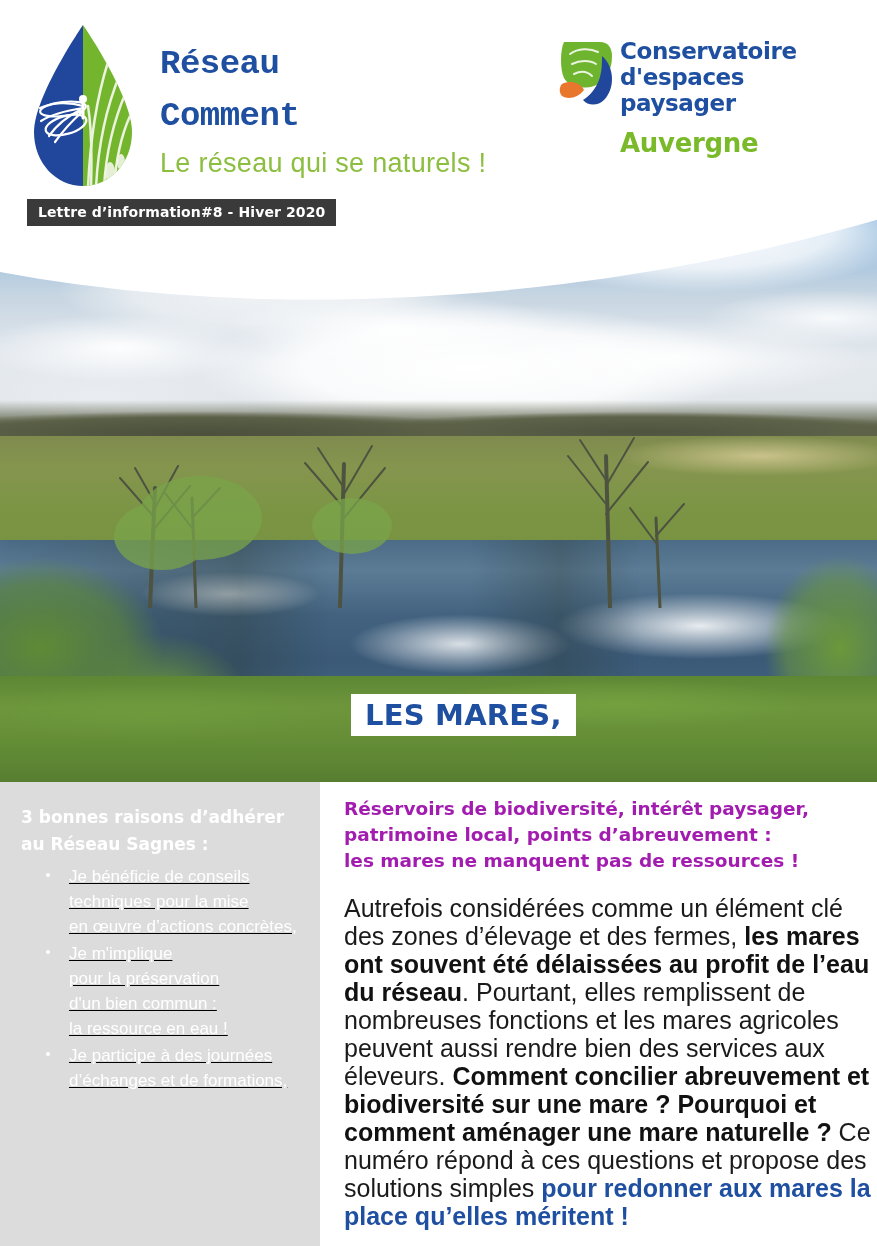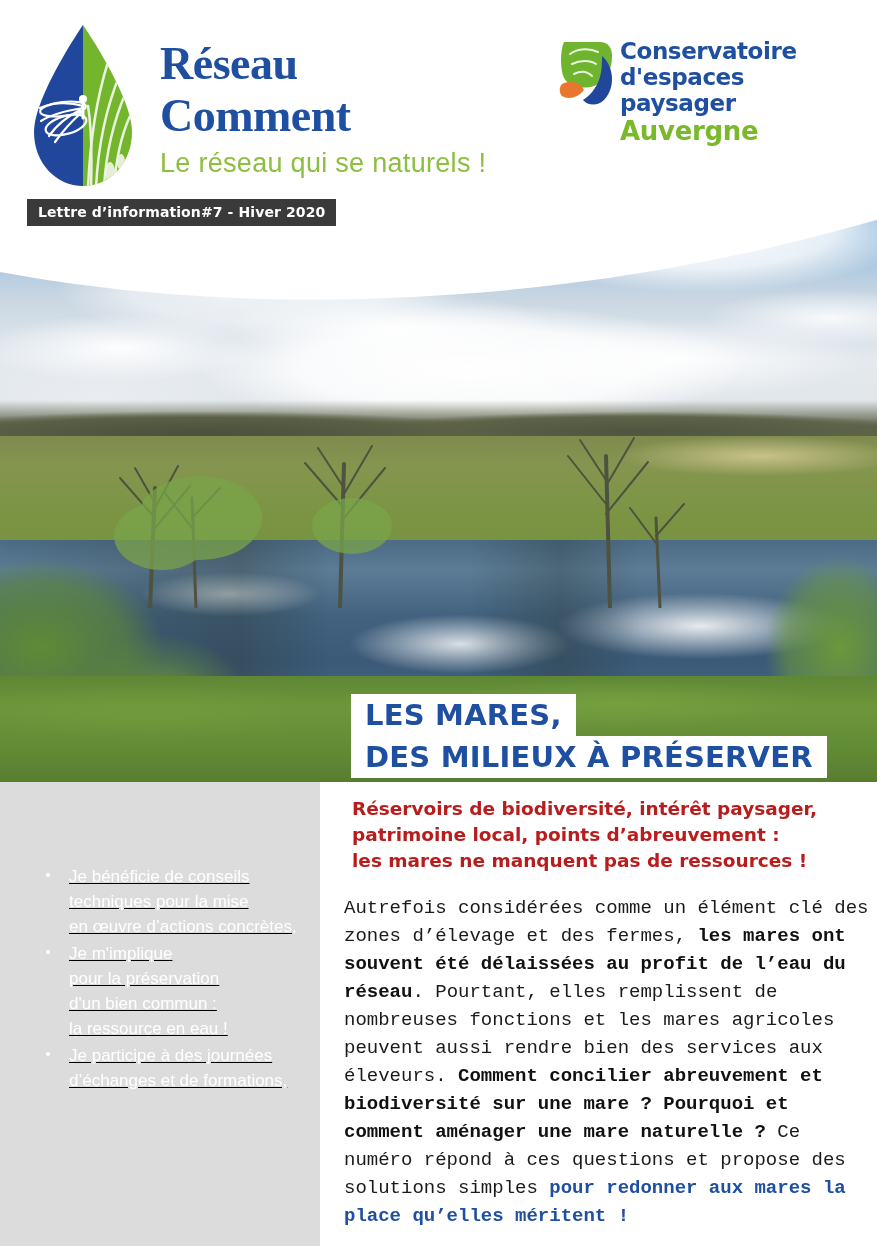--- a/index.html
+++ b/index.html
@@ -12,22 +12,22 @@
   .page{position:relative;width:877px;height:1246px;overflow:hidden;background:#fff;}
 
   
   .header{position:absolute;left:0;top:0;width:877px;height:190px;z-index:40;}
 
   .logo-drop{position:absolute;left:22px;top:22px;width:122px;height:168px;}
   .logo-drop svg{display:block;width:122px;height:168px;}
 
   .brand-block{position:absolute;left:160px;top:38px;}
   .brand-name{
-    font-family:Liberation Serif, serif;
-    font-weight:bold;font-size:46px;line-height:52px;
+    font-family:Liberation Mono, monospace;
+    font-weight:bold;font-size:34px;line-height:52px;
     color:#1F4FA0;letter-spacing:-0.5px;margin:0;
   }
   .brand-tag{
     font-family:"Liberation Sans", sans-serif;
     font-size:27px;line-height:30px;color:#8CBE3F;
     margin:6px 0 0 0;letter-spacing:0.3px;
   }
 
   .issue-badge{
     position:absolute;left:27px;top:199px;
@@ -42,21 +42,21 @@
   .cen-logo{position:absolute;left:556px;top:36px;width:300px;height:105px;}
   .cen-mark{position:absolute;left:0;top:0;width:62px;height:78px;}
   .cen-text{position:absolute;left:64px;top:2px;}
   .cen-line{
     font-family:"DejaVu Sans", sans-serif;font-weight:bold;
     font-size:23px;line-height:26px;color:#1F4FA0;letter-spacing:-0.4px;
   }
   .cen-region{
     font-family:"DejaVu Sans", sans-serif;font-weight:bold;
     font-size:26px;line-height:29px;color:#7AB929;letter-spacing:-0.3px;
-    margin-top:1px;
+    margin-top:13px;
   }
 
   
   .photo-wrap{
     position:absolute;left:0;top:168px;width:877px;height:614px;
     overflow:hidden;z-index:10;
   }
   .photo{
     position:absolute;left:0;top:0;width:877px;height:614px;
     background:
@@ -177,26 +177,26 @@
   }
   .side-list li .bullet{
     position:absolute;left:10px;top:9px;width:4px;height:4px;
     background:#ffffff;border-radius:50%;
   }
 
   .main{
     position:absolute;left:344px;top:0;width:533px;height:464px;
   }
   .lede{
-    color:#b91c1c;font-family:"DejaVu Sans", sans-serif;font-weight:bold;
-    font-size:18.5px;line-height:26px;margin:14px 0 0 8px;white-space:pre-line;
+    color:#a21caf;font-family:"DejaVu Sans", sans-serif;font-weight:bold;
+    font-size:18.5px;line-height:26px;margin:14px 0 0 0;white-space:pre-line;
   }
   .body-para{
-    color:#1a1a1a;font-family:Liberation Mono, monospace;
-    font-size:19px;line-height:28px;margin:20px 0 0 0;
+    color:#1a1a1a;font-family:Liberation Sans, sans-serif;
+    font-size:25px;line-height:28px;margin:20px 0 0 0;
   }
   .body-para b{font-weight:bold;color:#111;}
   .body-para .blue{color:#1F4FA0;font-weight:bold;}
 </style>
 </head>
 <body>
 
 <div class="page">
 
   <div class="photo-wrap">
@@ -234,21 +234,20 @@
         </g>
       </svg>
 
       <div class="photo-mask"></div>
 
     </div>
   </div>
 
   <div class="title-banner">
     <span class="title-line l1">LES MARES,</span>
-    <span class="title-line l2">DES MILIEUX À PRÉSERVER</span>
   </div>
 
   <div class="header">
 
     <div class="logo-drop">
       <svg viewBox="0 0 122 168">
         <defs>
           <clipPath id="dropclip">
             <path d="M61 3 C61 3 12 74 12 110 C12 141 34 164 61 164 C88 164 110 141 110 110 C110 74 61 3 61 3 Z"></path>
           </clipPath>
@@ -301,25 +300,27 @@
         </g>
       </svg>
       <div class="cen-text">
         <div class="cen-line">Conservatoire</div>
         <div class="cen-line">d'espaces paysager</div>
         <div class="cen-region">Auvergne</div>
       </div>
     </div>
   </div>
 
-  <div class="issue-badge">Lettre d’information#7 - Hiver 2020</div>
+  <div class="issue-badge">Lettre d’information#8 - Hiver 2020</div>
 
   <div class="lower">
 
     <div class="sidebar">
+      <div class="side-head">3 bonnes raisons d’adhérer
+au Réseau Sagnes :</div>
       <ul class="side-list">
         <li><span class="bullet"></span><span>Je bénéficie de conseils
 techniques pour la mise
 en œuvre d’actions concrètes,</span></li>
         <li><span class="bullet"></span><span>Je m'implique
 pour la préservation
 d'un bien commun :
 la ressource en eau !</span></li>
         <li><span class="bullet"></span><span>Je participe à des journées
 d’échanges et de formations,</span></li>

